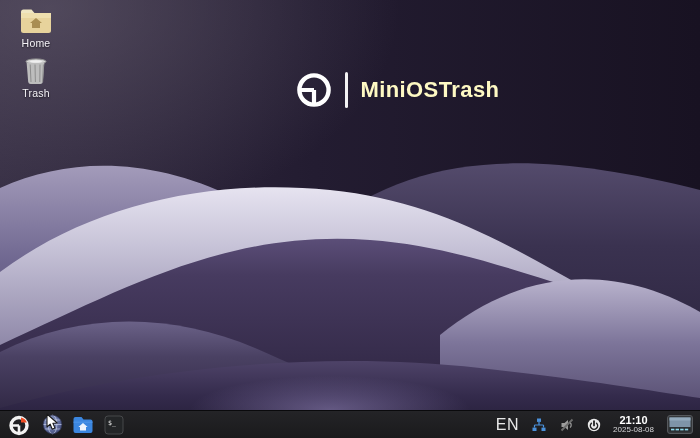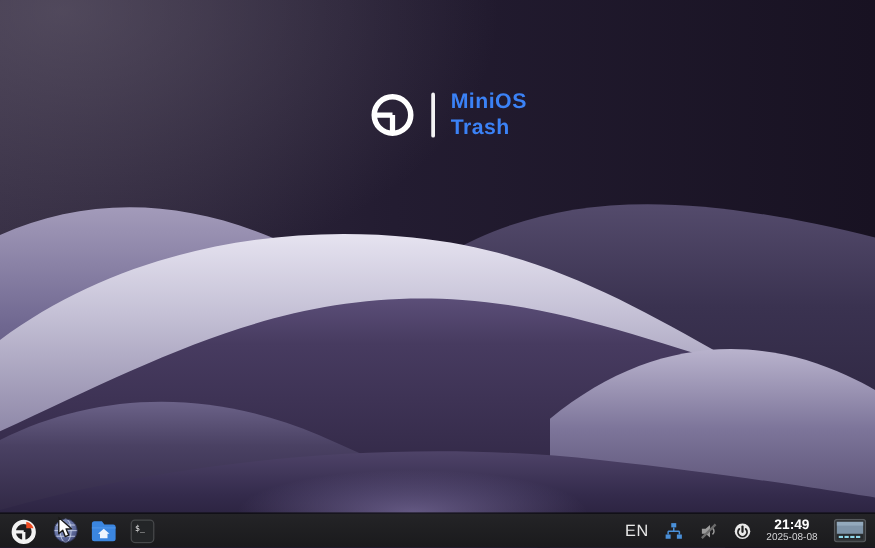--- a/index.html
+++ b/index.html
@@ -14,36 +14,36 @@
   
   .desktop-icons{position:absolute;left:8px;top:8px;display:flex;flex-direction:column;gap:8px;}
   .desktop-icon{width:56px;display:flex;flex-direction:column;align-items:center;gap:2px;cursor:default;}
   .desktop-icon .label{
     font-size:10.5px;color:#f4f2f6;text-shadow:0 1px 2px rgba(0,0,0,.65);letter-spacing:.2px;
   }
 
   
   .brand{position:absolute;left:295px;top:71px;display:flex;align-items:center;}
   .brand-sep{width:2.5px;height:36px;background:#fff;border-radius:2px;margin:0 13px 0 12px;opacity:.95;}
-  .brand-text{display:flex;flex-direction:column;color:#3b82f6;font-weight:bold;font-size:17px;line-height:1.22;letter-spacing:.4px;}
+  .brand-text{display:flex;flex-direction:row;color:#fef9c3;font-weight:bold;font-size:22px;line-height:1.22;letter-spacing:.4px;}
 
   
   .taskbar{
     position:absolute;left:0;right:0;bottom:0;height:28px;
     background:linear-gradient(#242427,#1a1a1c);
     border-top:1px solid #0a0a0c;
     display:flex;align-items:center;padding:0 6px 0 7px;z-index:5;
   }
   .tb-btn{
     background:none;border:none;padding:0;margin:0;width:24px;height:24px;
     display:flex;align-items:center;justify-content:center;cursor:pointer;
   }
   .tb-btn + .tb-btn{margin-left:7px;}
   .tray{margin-left:auto;display:flex;align-items:center;gap:12px;}
-  .kbd-layout{font-size:13px;color:#e8e8e8;letter-spacing:.5px;cursor:pointer;}
+  .kbd-layout{font-size:16px;color:#e8e8e8;letter-spacing:.5px;cursor:pointer;}
   .tray-icon{display:flex;align-items:center;justify-content:center;cursor:pointer;}
   .clock{display:flex;flex-direction:column;align-items:center;line-height:1.12;cursor:pointer;}
   .clock .time{font-size:11px;font-weight:bold;color:#fff;}
   .clock .date{font-size:8px;color:#d6d6d8;}
 
   .cursor{position:absolute;left:46px;top:413px;z-index:9;pointer-events:none;}
 </style>
 </head>
 <body>
 
@@ -106,20 +106,40 @@
     <path d="M320 228 C420 152 530 148 700 190 L700 438 L320 438 Z" fill="url(#g1)"></path>
     <path d="M0 188 C70 157 150 157 235 198 C310 233 370 268 430 305 L430 438 L0 438 Z" fill="url(#g2)"></path>
     <path d="M0 272 C90 205 210 178 330 190 C430 200 500 240 580 285 L580 438 L0 438 Z" fill="url(#g3)"></path>
     <path d="M0 345 C130 285 230 230 370 240 C480 248 560 292 700 322 L700 438 L0 438 Z" fill="url(#g4)"></path>
     <path d="M440 335 C505 282 575 268 645 288 C668 295 688 305 700 312 L700 438 L440 438 Z" fill="url(#g5)"></path>
     <path d="M0 352 C80 312 170 312 255 348 C320 376 370 402 420 438 L0 438 Z" fill="url(#g6)"></path>
     <path d="M0 408 C140 368 320 350 480 368 C590 380 660 392 700 398 L700 438 L0 438 Z" fill="url(#g7)"></path>
     <ellipse cx="330" cy="410" rx="140" ry="34" fill="url(#glow)"></ellipse>
   </svg>
 
+  <div class="desktop-icons">
+    <div class="desktop-icon">
+      <svg width="34" height="27" viewBox="0 0 34 27">
+        <path d="M2 4 a2.5 2.5 0 0 1 2.5-2.5 h8 l3 3.5 h-13.5 Z" fill="#efe6c2"></path>
+        <rect x="2" y="5" width="30" height="20" rx="2.5" fill="#e7d39c"></rect>
+        <rect x="2" y="5" width="30" height="5" fill="#eedfae"></rect>
+        <path d="M17 10 l-6 5 h2 v5 h8 v-5 h2 Z" fill="#a98e52"></path>
+      </svg>
+      <span class="label">Home</span>
+    </div>
+    <div class="desktop-icon">
+      <svg width="26" height="28" viewBox="0 0 26 28">
+        <ellipse cx="13" cy="4.5" rx="10" ry="2.6" fill="#d6d6d6" stroke="#8f8f8f" stroke-width="1"></ellipse>
+        <path d="M3.6 5.5 L5.2 25 a2.5 2.5 0 0 0 2.5 2 h9.6 a2.5 2.5 0 0 0 2.5-2 L21.4 5.5 Z" fill="#bdbdbd"></path>
+        <path d="M7.2 7.5 L8 25 M12 7.5 L12.4 25 M17 7.5 L16.8 25 M20.4 7.5 L19.6 25" stroke="#8d8d8d" stroke-width="1" fill="none"></path>
+        <ellipse cx="13" cy="4.5" rx="6" ry="1.3" fill="#efefef"></ellipse>
+      </svg>
+      <span class="label">Trash</span>
+    </div>
+  </div>
 
   <div class="brand">
     <svg width="38" height="38" viewBox="0 0 38 38">
       <circle cx="19" cy="19" r="14.6" fill="none" stroke="#fff" stroke-width="4.4"></circle>
       <path d="M19 19 H5.6 M19 19 V32.4" stroke="#fff" stroke-width="4.2" fill="none"></path>
     </svg>
     <div class="brand-sep"></div>
     <div class="brand-text">
       <span>MiniOS</span>
       <span>Trash</span>
@@ -189,21 +209,21 @@
 
       <span class="tray-icon">
         <svg width="14" height="14" viewBox="0 0 14 14">
           <circle cx="7" cy="7" r="6.2" fill="#e9e9e9"></circle>
           <path d="M7 3.2 V7.4" stroke="#222" stroke-width="1.8" stroke-linecap="round"></path>
           <path d="M4.4 5.2 a3.6 3.6 0 1 0 5.2 0" stroke="#222" stroke-width="1.5" fill="none" stroke-linecap="round"></path>
         </svg>
       </span>
 
       <div class="clock">
-        <span class="time">21:49</span>
+        <span class="time">21:10</span>
         <span class="date">2025-08-08</span>
       </div>
 
       <button class="tb-btn" style="width:28px;">
         <svg width="26" height="19" viewBox="0 0 26 19">
           <rect x="0.5" y="0.5" width="25" height="18" rx="2.5" fill="#35383b" stroke="#56595d" stroke-width="1"></rect>
           <rect x="2.5" y="2.5" width="21" height="9.5" fill="#7e94a8"></rect>
           <rect x="2.5" y="2.5" width="21" height="3" fill="#93aabd"></rect>
           <rect x="2.5" y="12.5" width="21" height="4" fill="#26292c"></rect>
           <rect x="4" y="13.7" width="3.4" height="1.7" fill="#8fd8ea"></rect>

